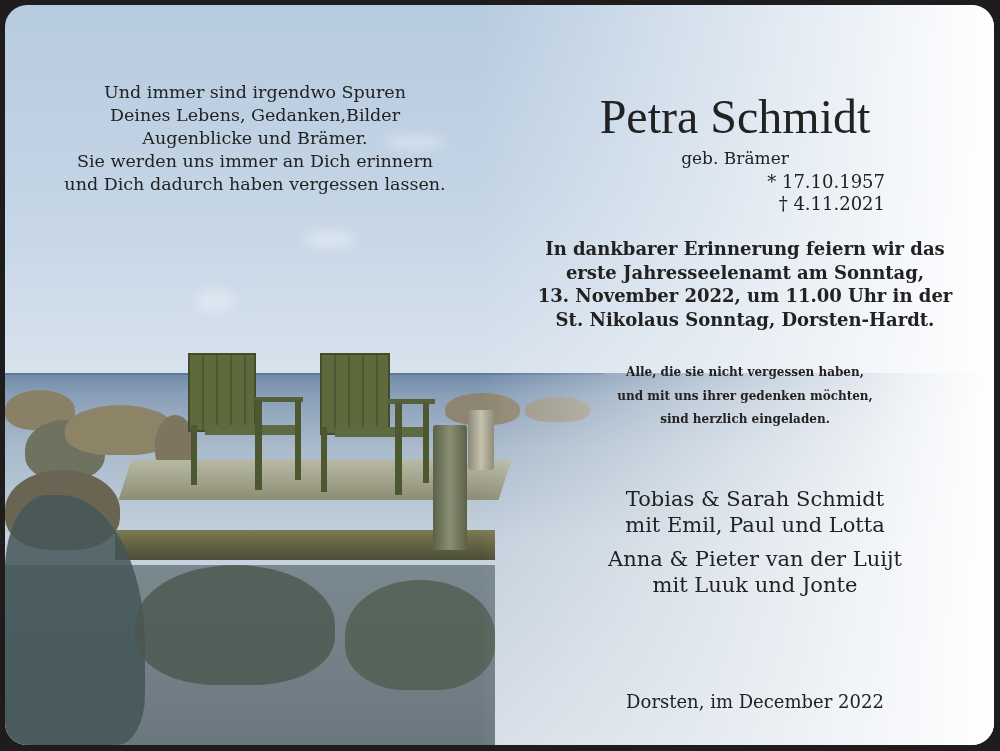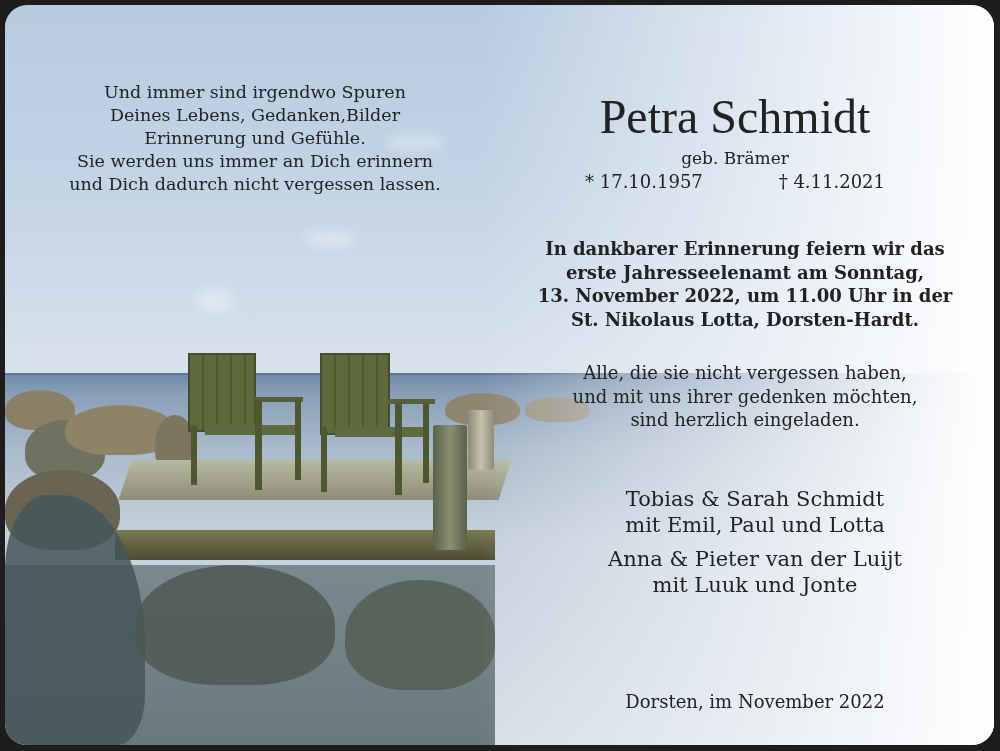--- a/index.html
+++ b/index.html
@@ -34,24 +34,24 @@
     .chair-arm { position: absolute; background: #56613a; }
     .shadow-bottom {
       position: absolute; left: 0; top: 560px; width: 490px; height: 180px;
       background: linear-gradient(180deg, rgba(70,86,92,0.6), rgba(95,108,115,0.9));
     }
 
     .text { position: absolute; color: #222; font-family: "DejaVu Serif", serif; text-align: center; }
     .poem { left: 30px; top: 76px; width: 440px; font-size: 17.5px; line-height: 23px; }
     .name { left: 530px; top: 84px; width: 400px; font-size: 48px; line-height: 56px; font-family: "Liberation Serif", serif; }
     .birthname { left: 530px; top: 142px; width: 400px; font-size: 17px; line-height: 22px; }
-    .dates { left: 560px; top: 166px; width: 340px; font-size: 18px; line-height: 22px; display: flex; justify-content: space-between; text-align: right; }
+    .dates { left: 560px; top: 166px; width: 340px; font-size: 18px; line-height: 22px; display: flex; justify-content: space-between; text-align: right; flex-direction: column; }
     .dates span { padding: 0 20px; }
     .announce { left: 500px; top: 232px; width: 480px; font-size: 18px; line-height: 23.5px; font-weight: bold; }
-    .invite { left: 500px; top: 356px; width: 480px; font-size: 18px; line-height: 23.5px; }
+    .invite { left: 500px; top: 356px; width: 480px; font-size: 12px; line-height: 23.5px; font-weight: bold; }
     .family { left: 540px; top: 481px; width: 420px; font-size: 21px; line-height: 26px; }
     .family .grp { margin-bottom: 8px; }
     .place { left: 540px; top: 686px; width: 420px; font-size: 18px; line-height: 22px; }
   </style>
 </head>
 <body>
 
 <div class="frame">
 
   <div class="cloud" style="left:380px;top:130px;width:60px;height:14px;"></div>
@@ -90,50 +90,50 @@
   <div class="shadow-bottom"></div>
   <div class="rock" style="left:0;top:490px;width:140px;height:250px;background:rgba(68,86,88,0.85);border-radius:30% 60% 20% 0;"></div>
   <div class="rock" style="left:130px;top:560px;width:200px;height:120px;background:rgba(75,88,78,0.8);"></div>
   <div class="rock" style="left:340px;top:575px;width:150px;height:110px;background:rgba(80,92,80,0.8);"></div>
 
   <div class="fade"></div>
 
   <div class="text poem">
     <div>Und immer sind irgendwo Spuren</div>
     <div>Deines Lebens, Gedanken,Bilder</div>
-    <div>Erinnerung und Gefühle.</div>
+    <div>Augenblicke und Brämer.</div>
     <div>Sie werden uns immer an Dich erinnern</div>
-    <div>und Dich dadurch nicht vergessen lassen.</div>
+    <div>und Dich dadurch haben vergessen lassen.</div>
   </div>
 
   <div class="text birthname">geb. Brämer</div>
   <div class="text name">Petra Schmidt</div>
   <div class="text dates">
     <span>* 17.10.1957</span>
     <span>† 4.11.2021</span>
   </div>
 
   <div class="text announce">
     <div>In dankbarer Erinnerung feiern wir das</div>
     <div>erste Jahresseelenamt am Sonntag,</div>
     <div>13. November 2022, um 11.00 Uhr in der</div>
-    <div>St. Nikolaus Lotta, Dorsten-Hardt.</div>
+    <div>St. Nikolaus Sonntag, Dorsten-Hardt.</div>
   </div>
 
   <div class="text invite">
     <div>Alle, die sie nicht vergessen haben,</div>
     <div>und mit uns ihrer gedenken möchten,</div>
     <div>sind herzlich eingeladen.</div>
   </div>
 
   <div class="text family">
     <div class="grp">
       <div>Tobias &amp; Sarah Schmidt</div>
       <div>mit Emil, Paul und Lotta</div>
     </div>
     <div class="grp">
       <div>Anna &amp; Pieter van der Luijt</div>
       <div>mit Luuk und Jonte</div>
     </div>
   </div>
 
-  <div class="text place">Dorsten, im November 2022</div>
+  <div class="text place">Dorsten, im December 2022</div>
 </div>
 
 </body></html>

